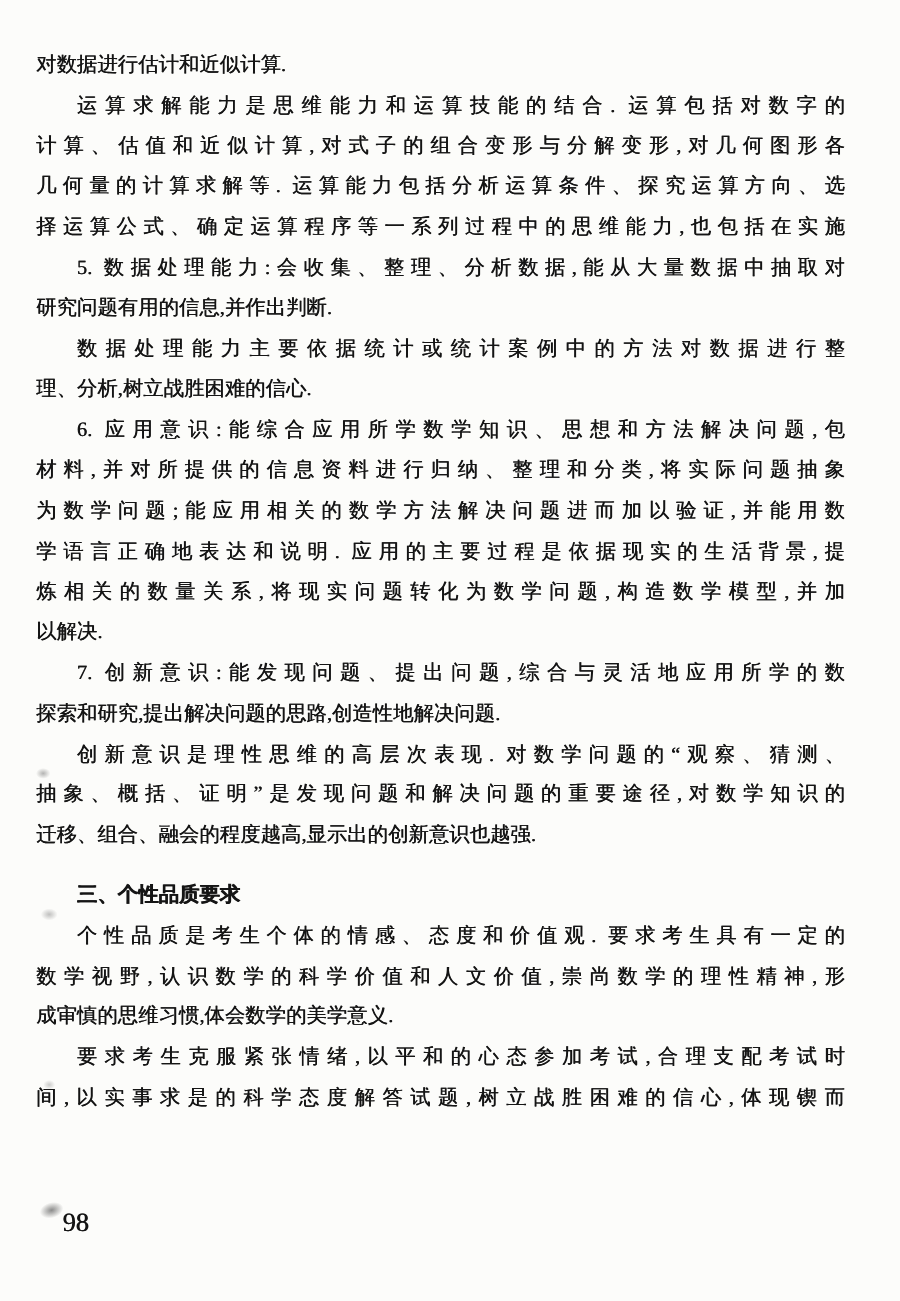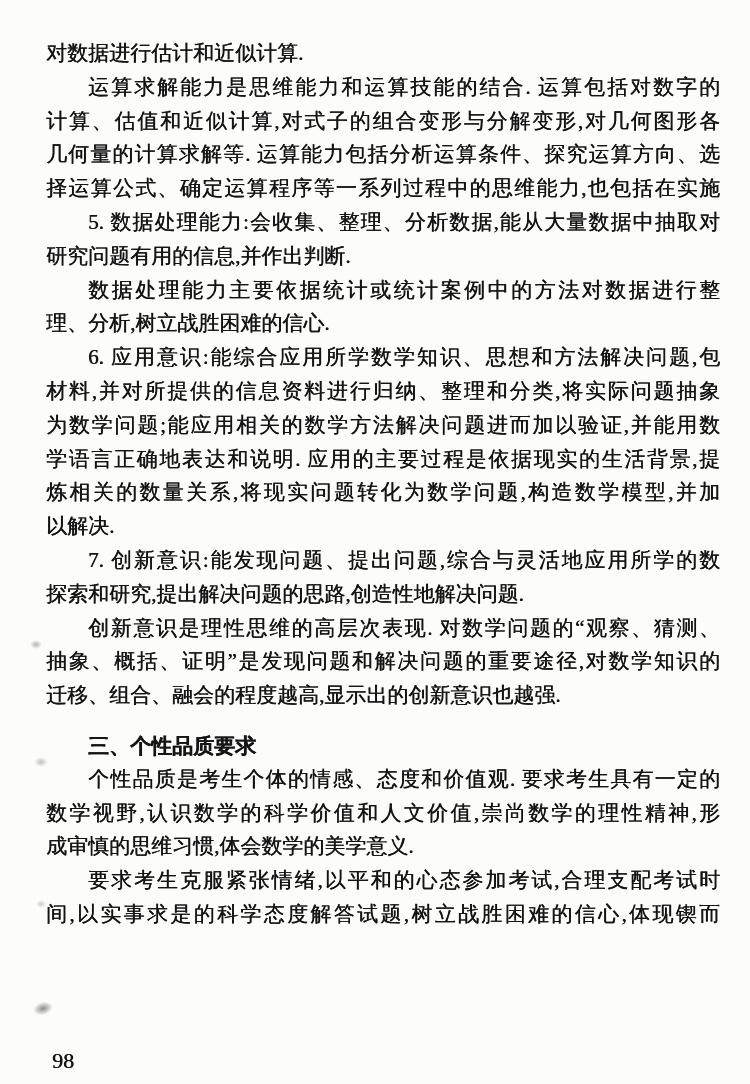--- a/index.html
+++ b/index.html
@@ -14,25 +14,25 @@
     overflow: hidden;
   }
   .page {
     position: relative;
     width: 750px;
     height: 1084px;
     background: #fcfcfa;
   }
   .text-block {
     position: absolute;
-    left: 46px;
+    left: 30px;
     top: 37px;
     width: 674px;
     color: #151515;
-    font-size: 21px;
+    font-size: 17px;
     line-height: 33.8px;
     text-shadow: 0.4px 0 0 currentColor;
   }
   .line {
     height: 33.8px;
     white-space: normal;
   }
   .line.indent {
     text-indent: 2em;
   }
@@ -42,21 +42,21 @@
   }
   .line.heading {
     font-family: "Liberation Sans", "DejaVu Sans", sans-serif;
     font-weight: bold;
     text-shadow: 0.6px 0 0 currentColor;
     margin-top: 16px;
   }
   .page-number {
     position: absolute;
     left: 52px;
-    top: 1048px;
+    top: 1006px;
     font-size: 22px;
     color: #141414;
     font-family: "Liberation Serif", "DejaVu Serif", serif;
     text-shadow: 0.6px 0 0 currentColor;
   }
   .smudge {
     position: absolute;
     border-radius: 50%;
     pointer-events: none;
   }

